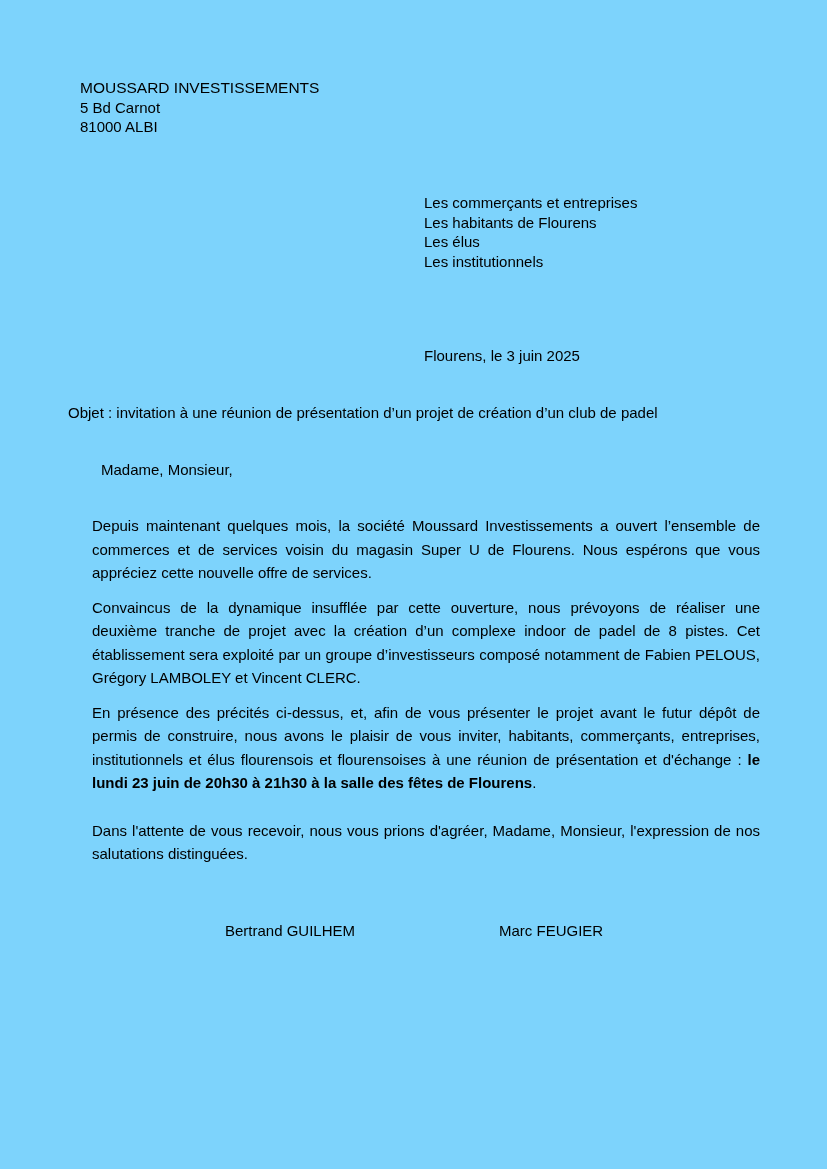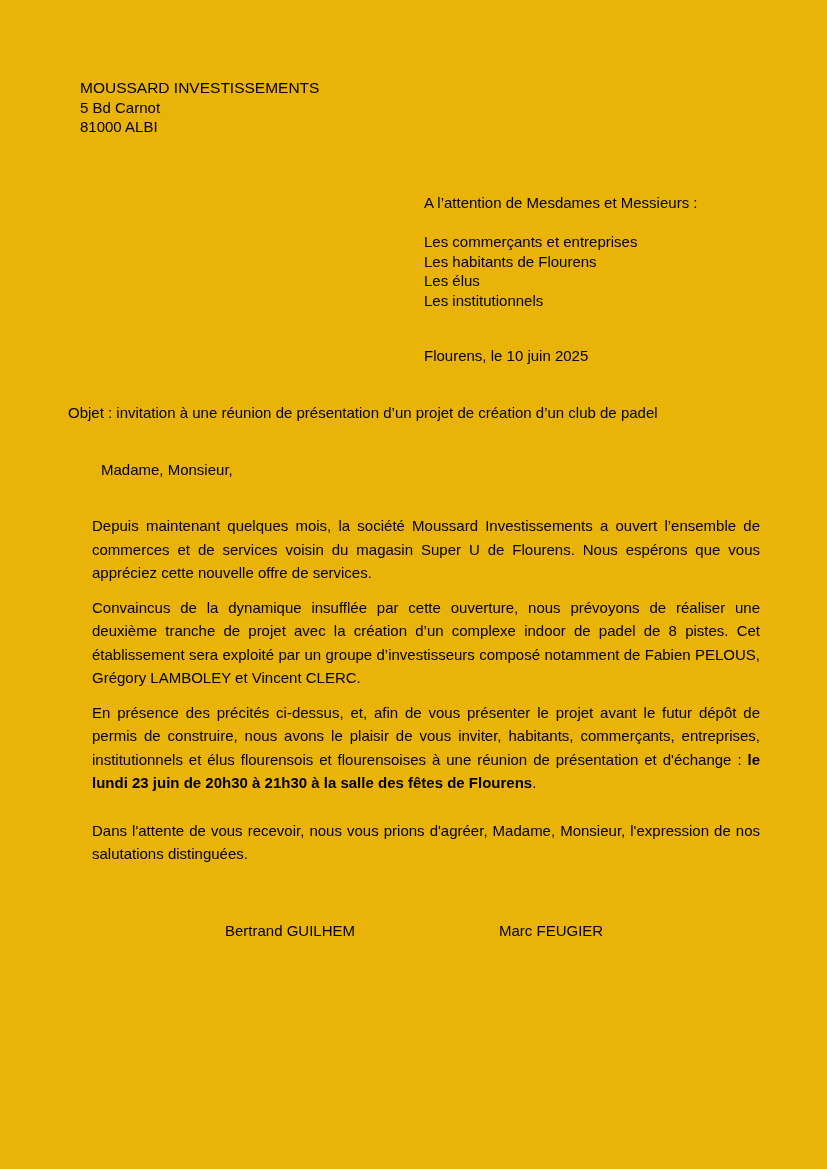--- a/index.html
+++ b/index.html
@@ -4,21 +4,21 @@
 <style>
   html, body {
     margin: 0;
     padding: 0;
     background: #ffffff;
   }
   .page {
     position: relative;
     width: 827px;
     height: 1169px;
-    background: #eab308;
+    background: #7dd3fc;
     color: #000000;
     font-family: "Liberation Sans", sans-serif;
     font-size: 15px;
     overflow: hidden;
   }
   .sender {
     position: absolute;
     left: 80px;
     top: 78px;
     line-height: 19.5px;
@@ -89,28 +89,27 @@
 
 <div class="page">
 
   <div class="sender">
     <div class="sender-name">MOUSSARD INVESTISSEMENTS</div>
     <div>5 Bd Carnot</div>
     <div>81000 ALBI</div>
   </div>
 
   <div class="recipient">
-    <div class="attention">A l’attention de Mesdames et Messieurs :</div>
     <div>Les commerçants et entreprises</div>
     <div>Les habitants de Flourens</div>
     <div>Les élus</div>
     <div>Les institutionnels</div>
   </div>
 
-  <div class="date-line">Flourens, le 10 juin 2025</div>
+  <div class="date-line">Flourens, le 3 juin 2025</div>
 
   <div class="subject-line">Objet : invitation à une réunion de présentation d’un projet de création d’un club de padel</div>
 
   <div class="salutation">Madame, Monsieur,</div>
 
   <div class="letter-body">
     <p class="para">Depuis maintenant quelques mois, la société Moussard Investissements a ouvert l’ensemble de commerces et de services voisin du magasin Super U de Flourens. Nous espérons que vous appréciez cette nouvelle offre de services.</p>
     <p class="para">Convaincus de la dynamique insufflée par cette ouverture, nous prévoyons de réaliser une deuxième tranche de projet avec la création d’un complexe indoor de padel de 8 pistes. Cet établissement sera exploité par un groupe d’investisseurs composé notamment de Fabien PELOUS, Grégory LAMBOLEY et Vincent CLERC.</p>
     <p class="para meeting"><span>En présence des précités ci-dessus, et, afin de vous présenter le projet avant le futur dépôt de permis de construire, nous avons le plaisir de vous inviter, habitants, commerçants, entreprises, institutionnels et élus flourensois et flourensoises à une réunion de présentation et d'échange : </span><strong>le lundi 23 juin de 20h30 à 21h30 à la salle des fêtes de Flourens</strong><span>.</span></p>
     <p class="para closing">Dans l'attente de vous recevoir, nous vous prions d'agréer, Madame, Monsieur, l'expression de nos salutations distinguées.</p>

